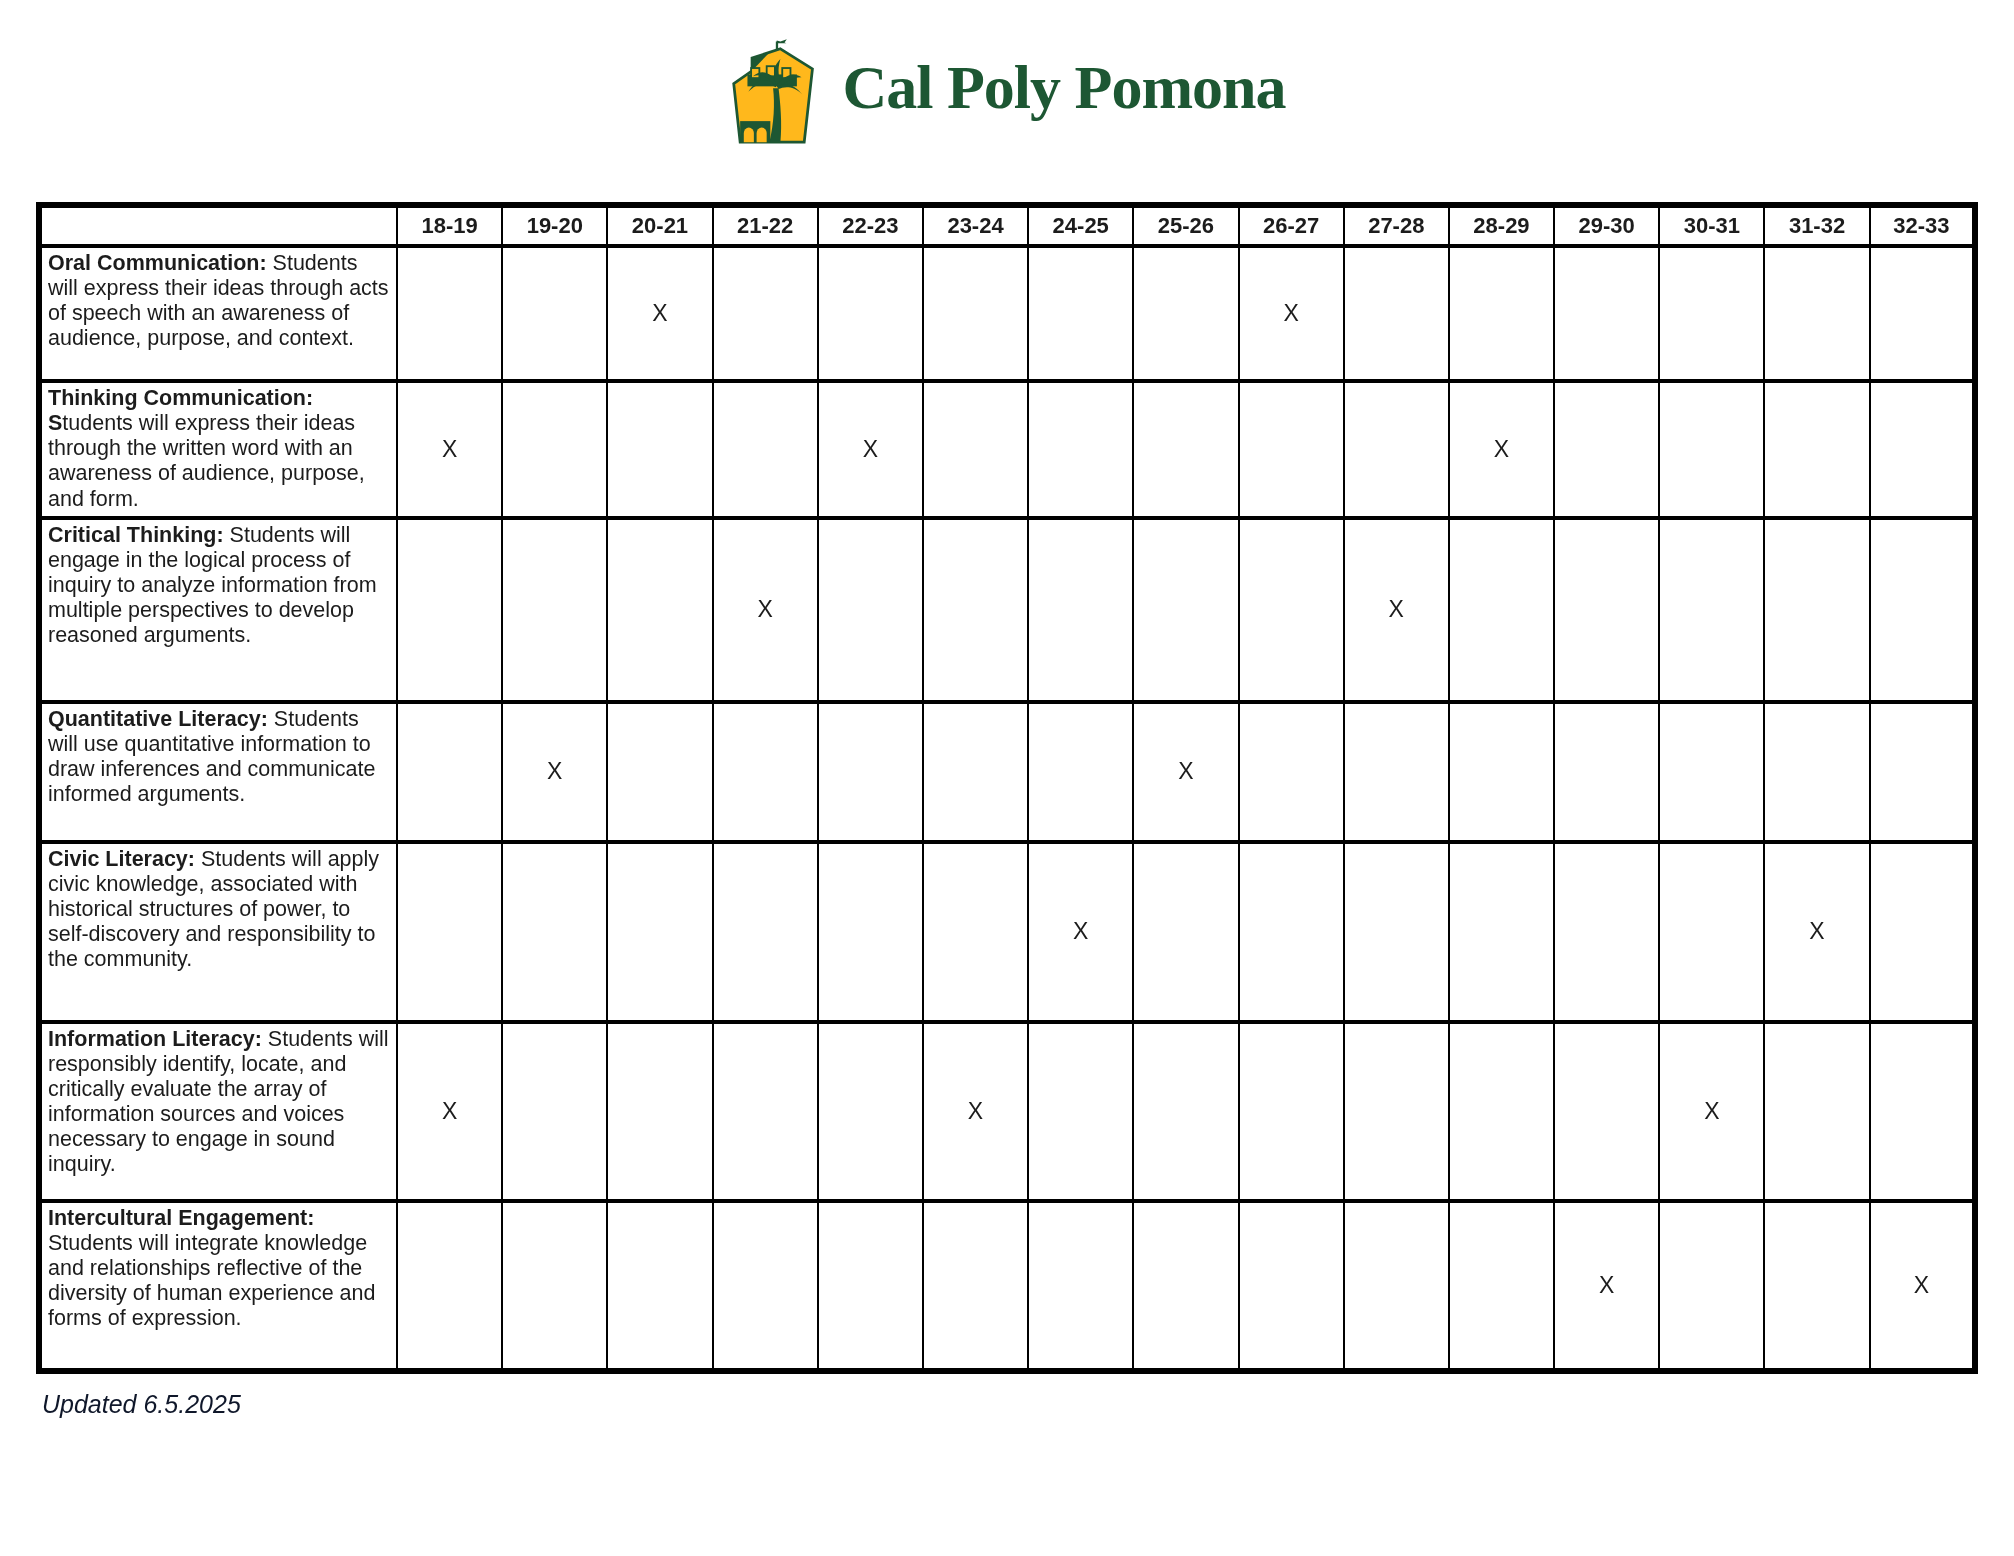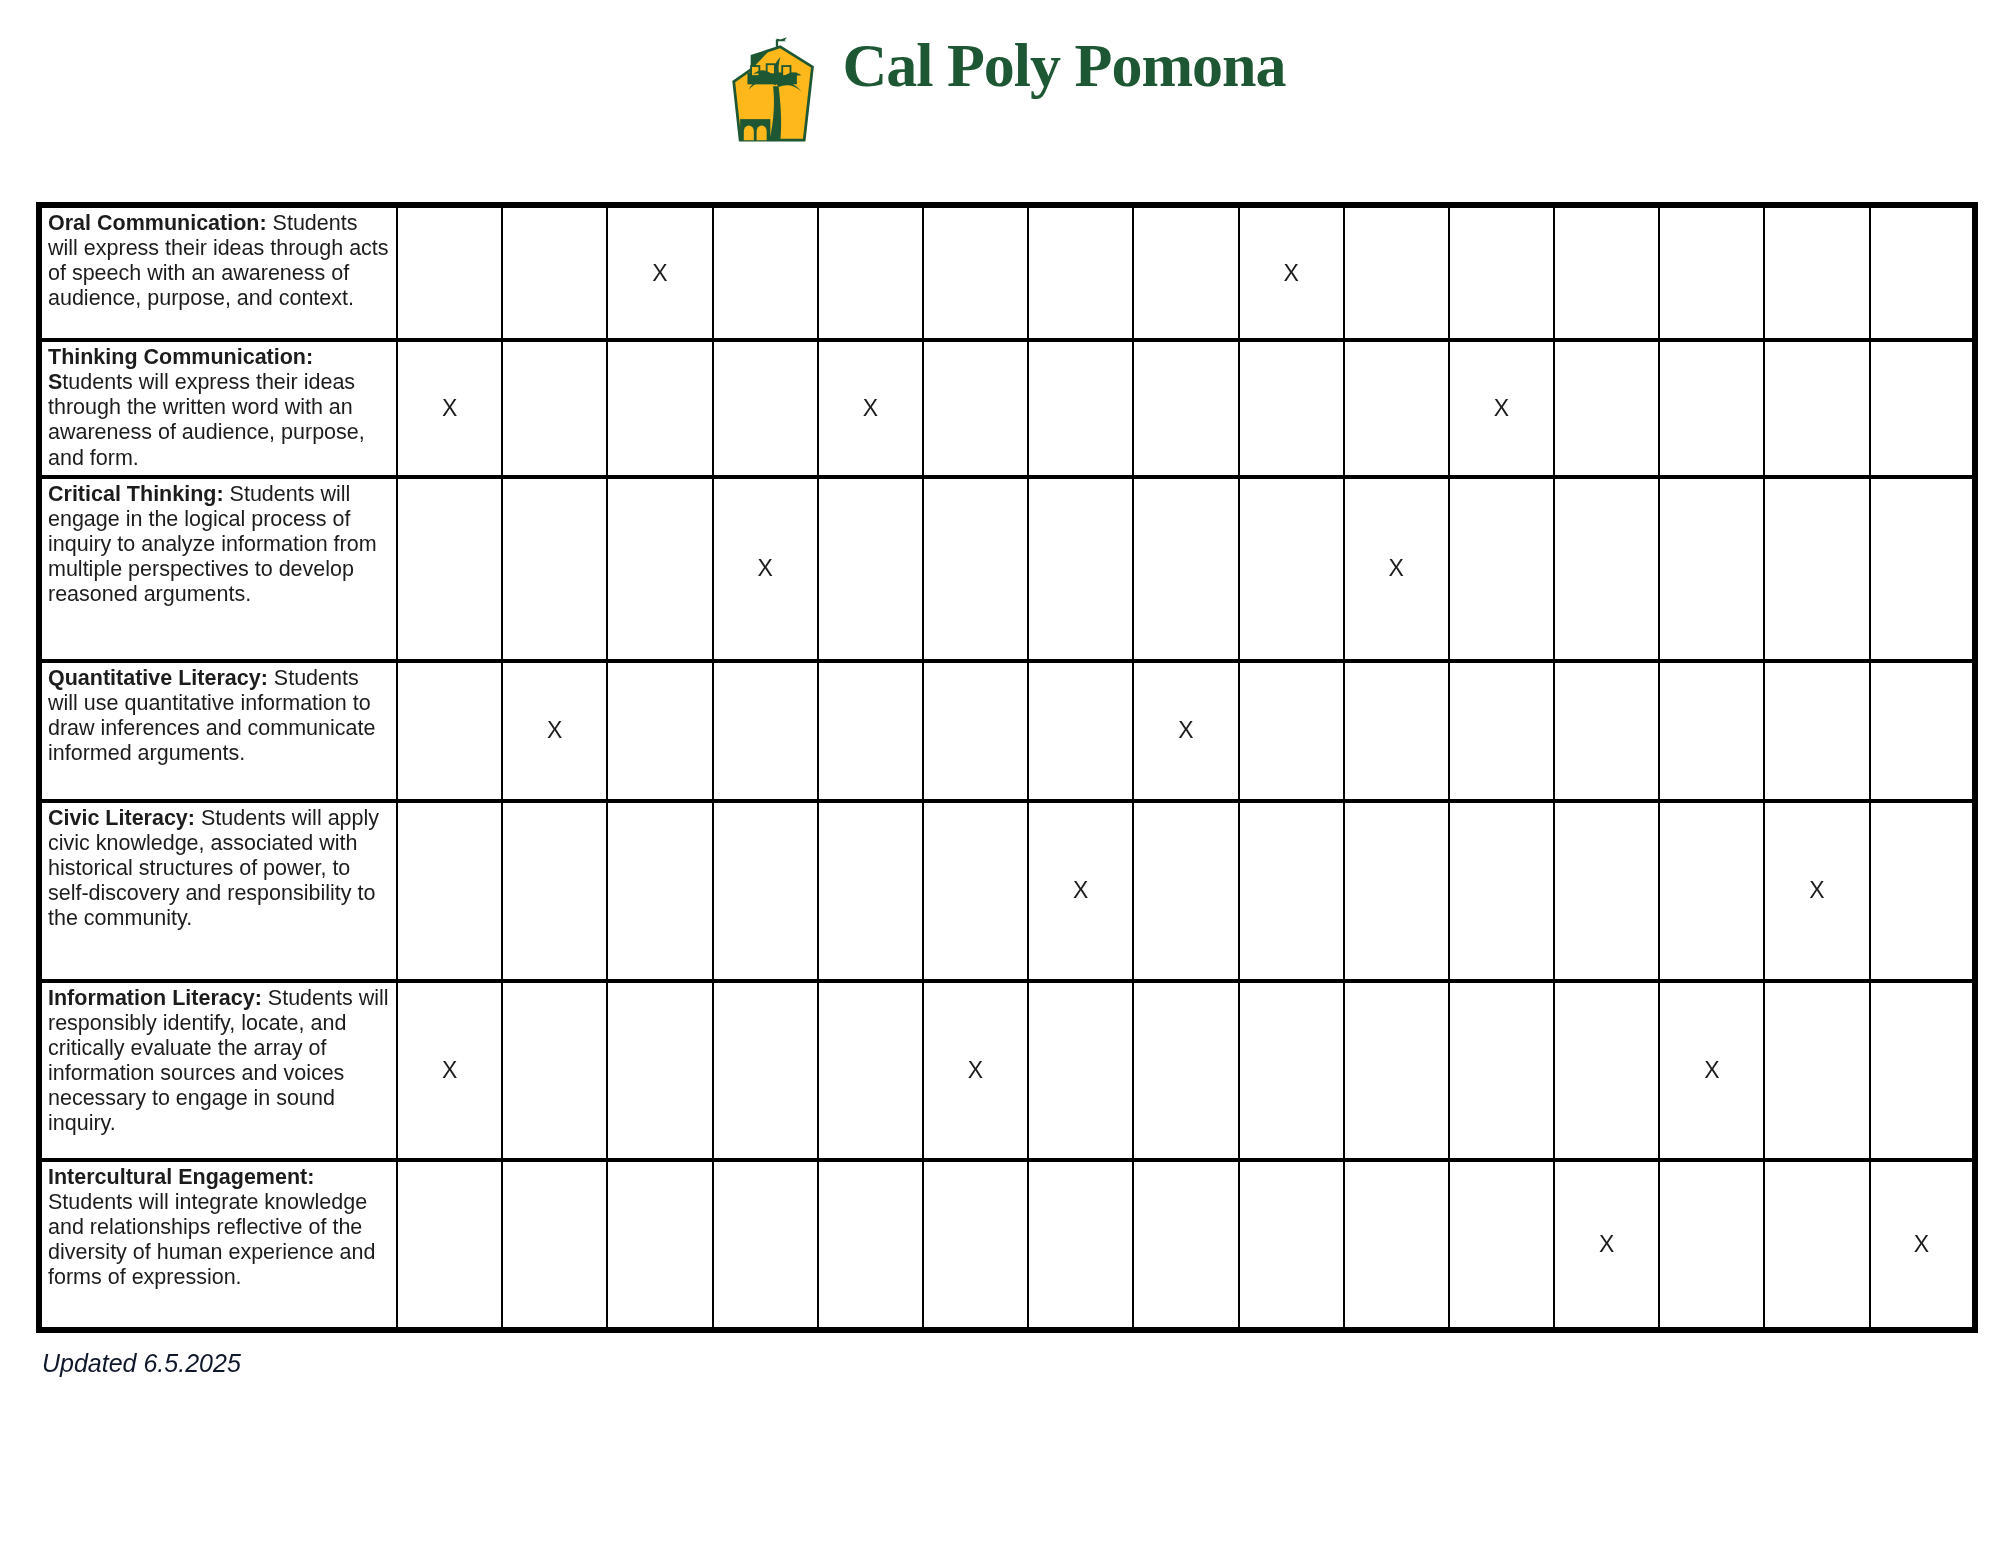--- a/index.html
+++ b/index.html
@@ -8,21 +8,21 @@
     font-family:"Liberation Sans", sans-serif;
     color:#1c1c1c;
     position:relative;
   }
   
   .brand-header{
     padding-top:34px;
     height:112px;
     display:flex;
     justify-content:center;
-    align-items:flex-start;
+    align-items:center;
     gap:22px;
   }
   .wordmark{
     font-family:"Liberation Serif", serif;
     font-weight:600;
     font-size:62px;
     color:#1d5733;
     letter-spacing:-1px;
     white-space:nowrap;
     line-height:1;
@@ -123,20 +123,38 @@
     </g>
   </svg>
   <span class="wordmark">Cal Poly Pomona</span>
 </div>
 
 <table class="timeline">
   <colgroup>
     <col style="width:358px">
   </colgroup>
   <thead>
+    <tr class="year-row">
+      <th class="corner"></th>
+    <th>18-19</th>
+        <th>19-20</th>
+        <th>20-21</th>
+        <th>21-22</th>
+        <th>22-23</th>
+        <th>23-24</th>
+        <th>24-25</th>
+        <th>25-26</th>
+        <th>26-27</th>
+        <th>27-28</th>
+        <th>28-29</th>
+        <th>29-30</th>
+        <th>30-31</th>
+        <th>31-32</th>
+        <th>32-33</th>
+      </tr>
   </thead>
   <tbody>
       <tr>
         <td class="outcome"><b>Oral Communication:</b> Students will express their ideas through acts of speech with an awareness of audience, purpose, and context.</td>
         <td class="yearcell"></td>
         <td class="yearcell"></td>
         <td class="yearcell">X</td>
         <td class="yearcell"></td>
         <td class="yearcell"></td>
         <td class="yearcell"></td>

